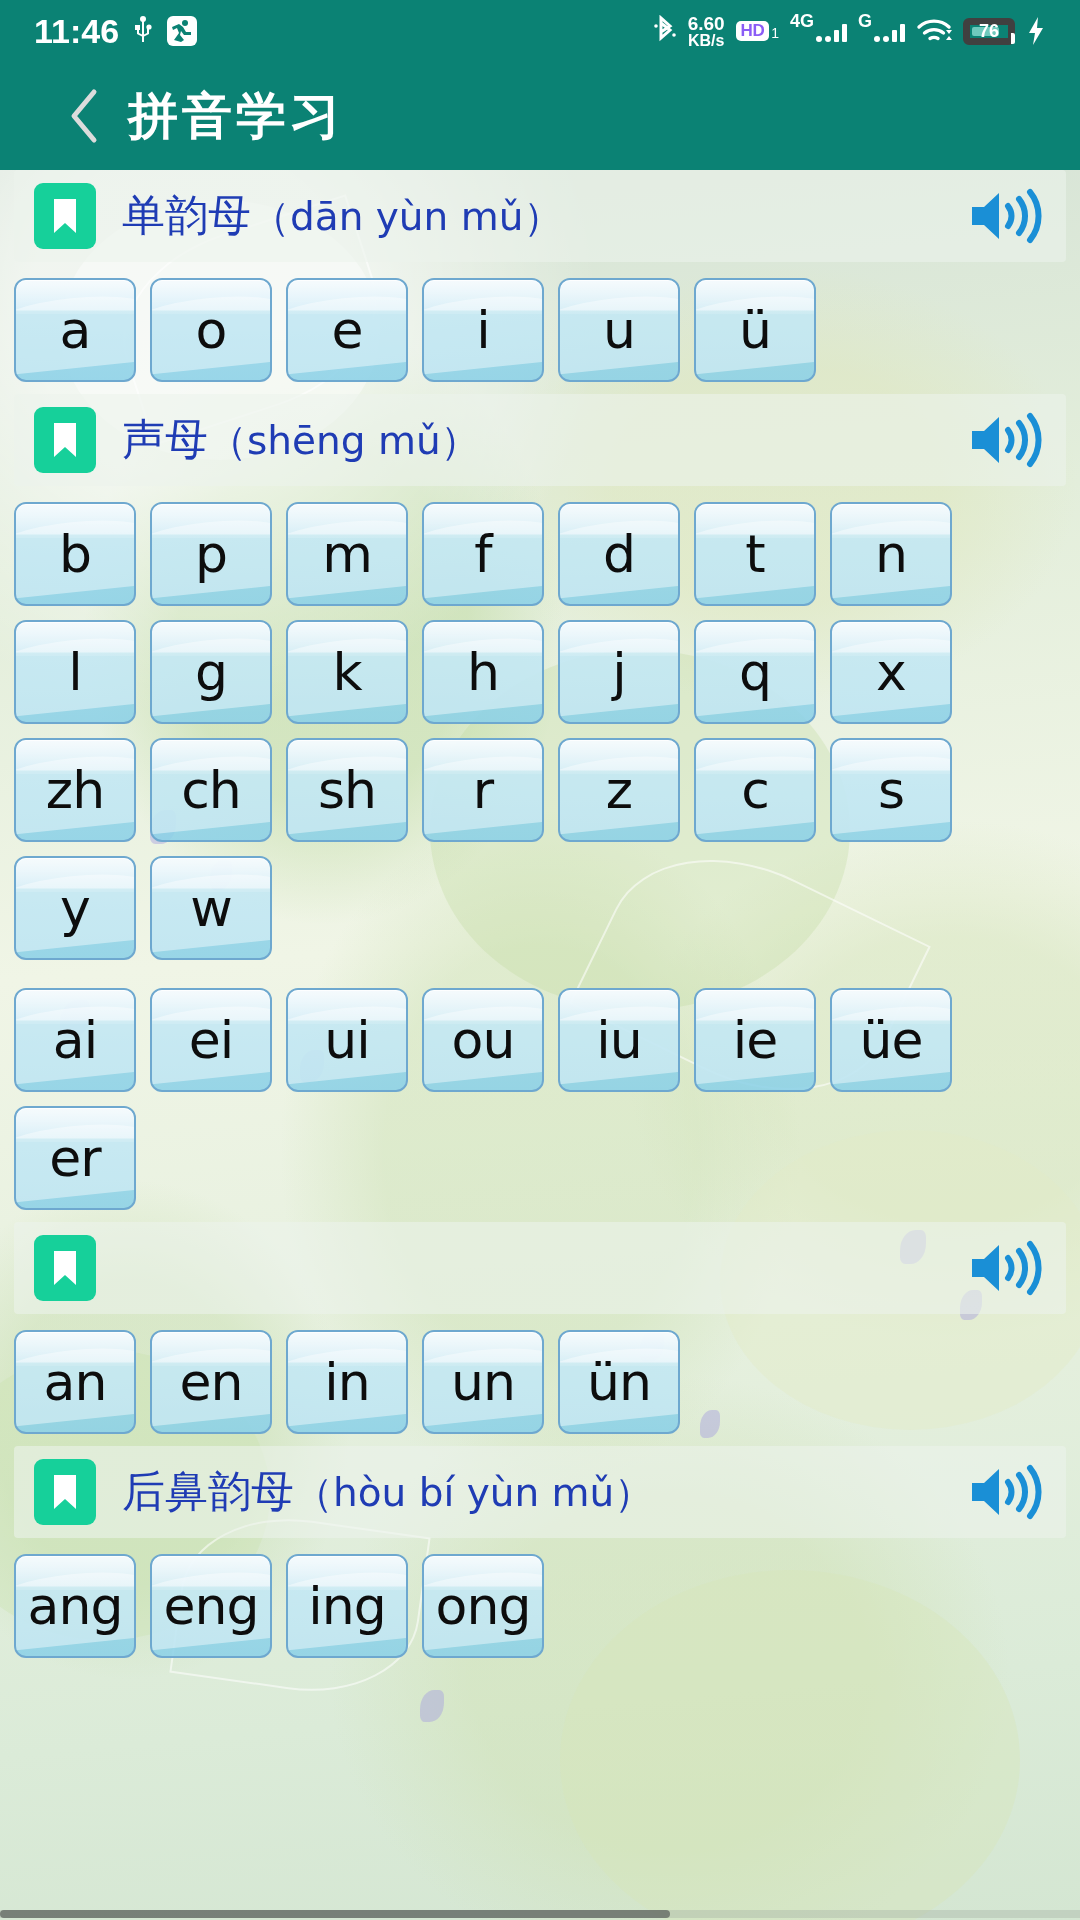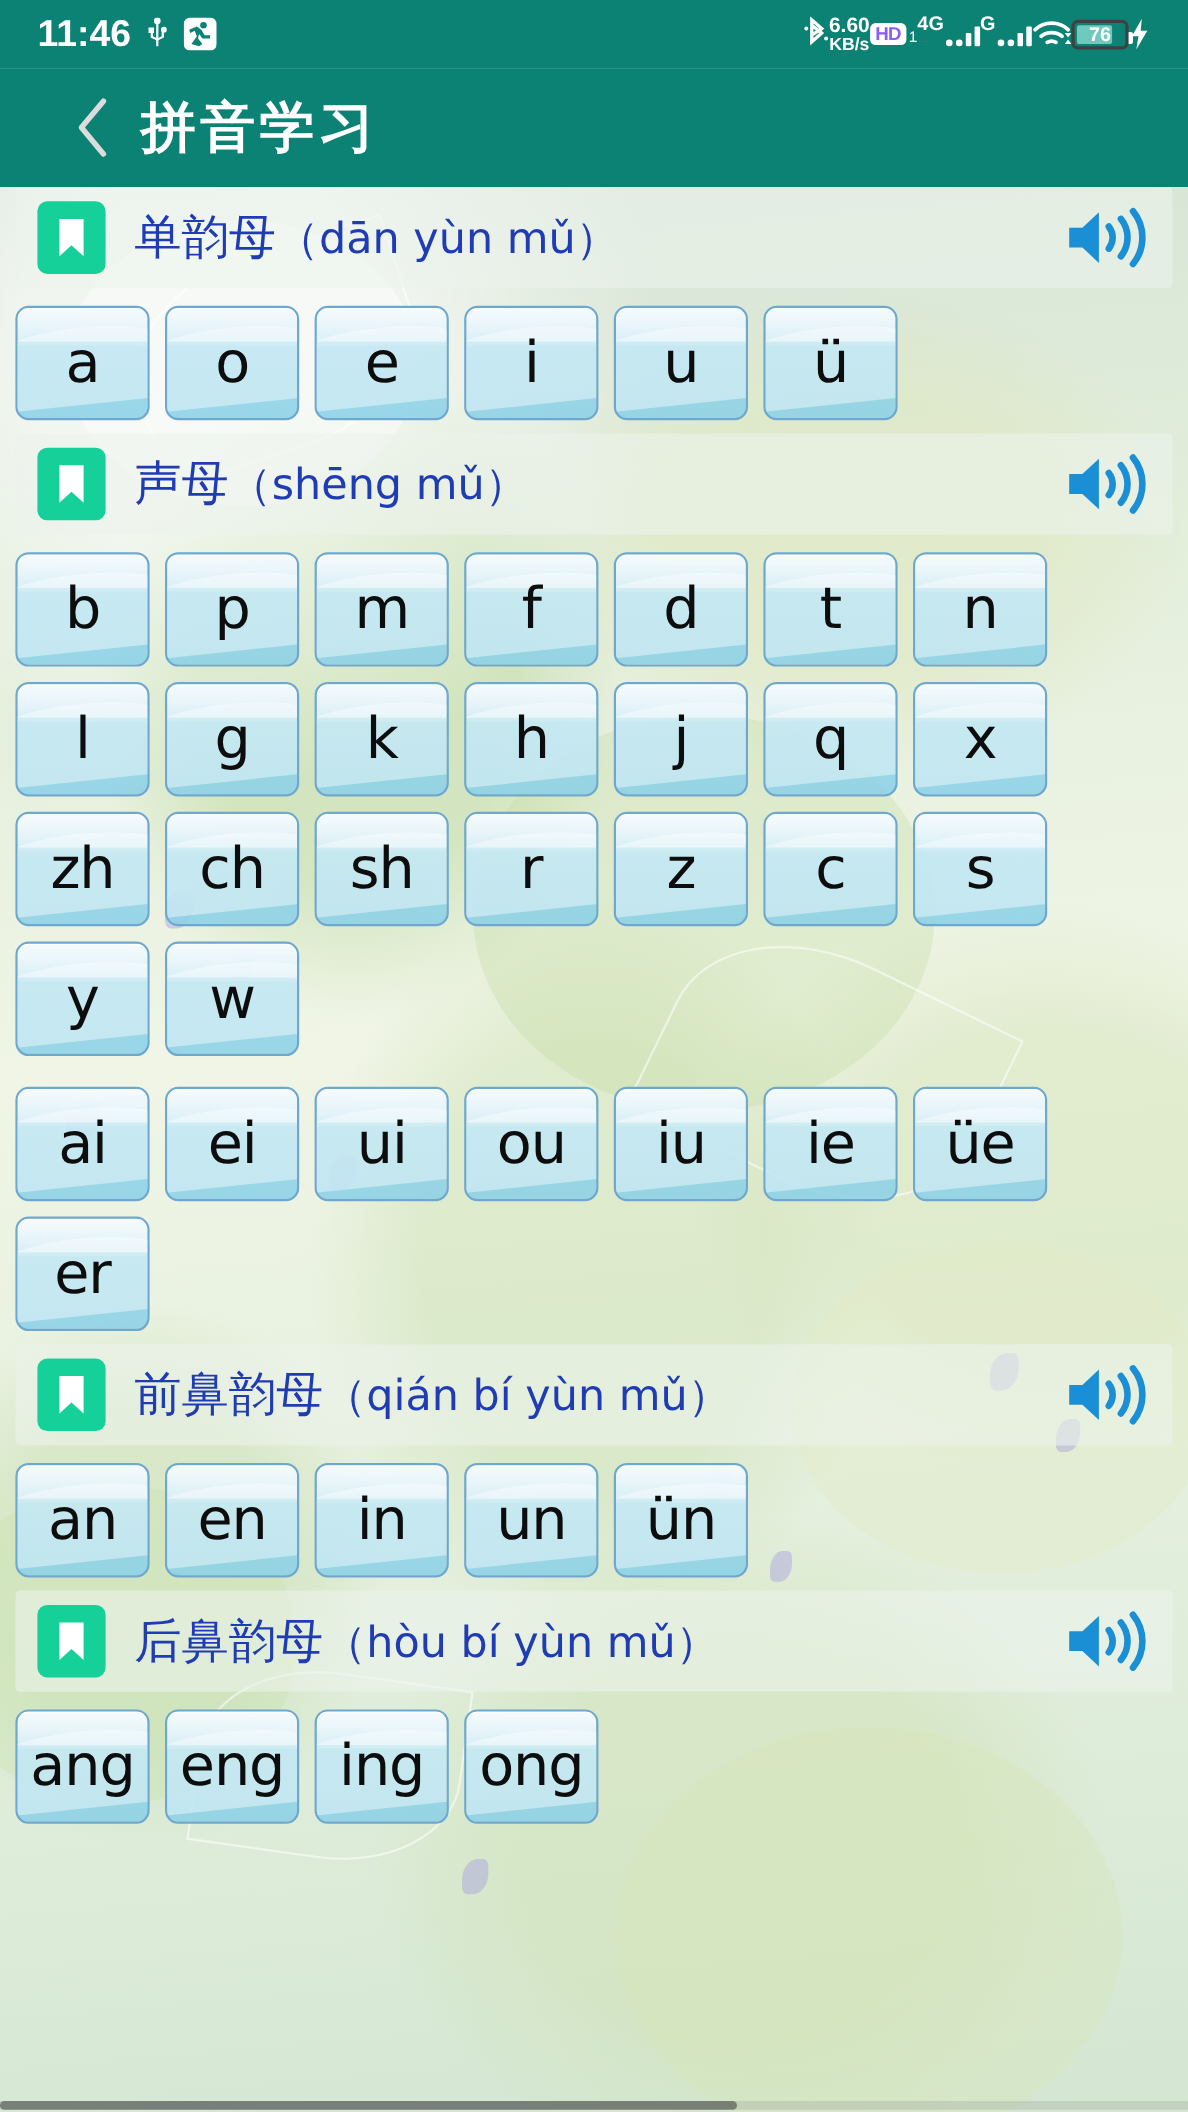--- a/index.html
+++ b/index.html
@@ -31,20 +31,21 @@
     font-weight: bold;
     letter-spacing: 0px;
     line-height: 1;
     font-family: "Liberation Sans", sans-serif;
   }
   .sb-icon { display: inline-flex; align-items: center; justify-content: center; }
   #status-right {
     margin-left: auto;
     display: flex;
     align-items: center;
+    gap: 11px;
   }
   .netspeed {
     display: flex; flex-direction: column; align-items: center;
     line-height: 1.0; font-size: 19px; font-weight: bold;
   }
   .netspeed .u { font-size: 16px; }
   .hd-badge {
     background: #ffffff; color: #8b5cf6; border-radius: 5px;
     font-size: 17px; font-weight: bold; padding: 1px 5px; line-height: 1.1;
     letter-spacing: -0.5px;
@@ -53,21 +54,21 @@
   .hd-sub { font-size: 14px; line-height: 1; position: relative; top: -1px; }
   .sig-wrap { display: flex; align-items: flex-end; gap: 2px; }
   .sig-label { font-size: 18px; font-weight: bold; line-height: 1; position: relative; top: -12px; }
   .bars { display: flex; align-items: flex-end; gap: 3px; height: 22px; }
   .bars i { display: block; width: 5px; background: #fff; border-radius: 1px; }
   .bars i:nth-child(1) { height: 6px;  border-radius: 50%; width: 6px; }
   .bars i:nth-child(2) { height: 6px;  border-radius: 50%; width: 6px; }
   .bars i:nth-child(3) { height: 12px; }
   .bars i:nth-child(4) { height: 18px; }
   .battery {
-    width: 52px; height: 27px; border: 3px solid #404040; border-radius: 6px;
+    width: 52px; height: 27px; border: 7px solid #404040; border-radius: 6px;
     display: flex; align-items: center; justify-content: center; position: relative;
   }
   .battery::after {
     content: ""; position: absolute; right: -7px; top: 8px;
     width: 4px; height: 11px; background: #ffffff; border-radius: 0 2px 2px 0;
   }
   .battery .fill {
     position: absolute; left: 2px; top: 2px; bottom: 2px; width: 70%;
     background: #6fc9bd; border-radius: 2px;
   }
@@ -515,21 +516,20 @@
         <div class="tile">
           <span>er</span>
         </div>
       </div>
       <div class="section-header">
         <div class="bookmark-icon">
           <svg width="30" height="38" viewBox="0 0 30 38">
             <path d="M4 2 L26 2 L26 36 L15 26 L4 36 Z" fill="#ffffff"></path>
           </svg>
         </div>
-        <div class="section-title"><span>前鼻韵母</span><span class="py">（qián bí yùn mǔ）</span></div>
         <div class="speaker-icon">
           <svg width="78" height="62" viewBox="0 0 78 62">
             <path d="M6 22 L18 22 L33 8 L33 54 L18 40 L6 40 Z" fill="#1a8fd6"></path>
             <g fill="none" stroke="#1a8fd6" stroke-width="6" stroke-linecap="round">
               <path d="M42 21 A16 16 0 0 1 42 41"></path>
               <path d="M53 14 A27 27 0 0 1 53 48"></path>
               <path d="M64 7 A38 38 0 0 1 64 55"></path>
             </g>
           </svg>
         </div>

